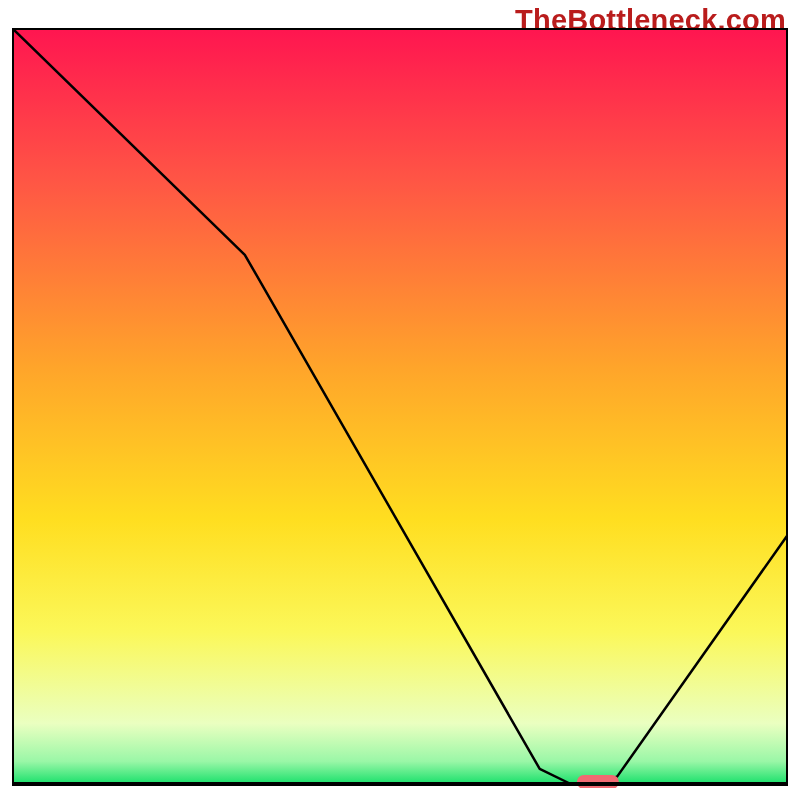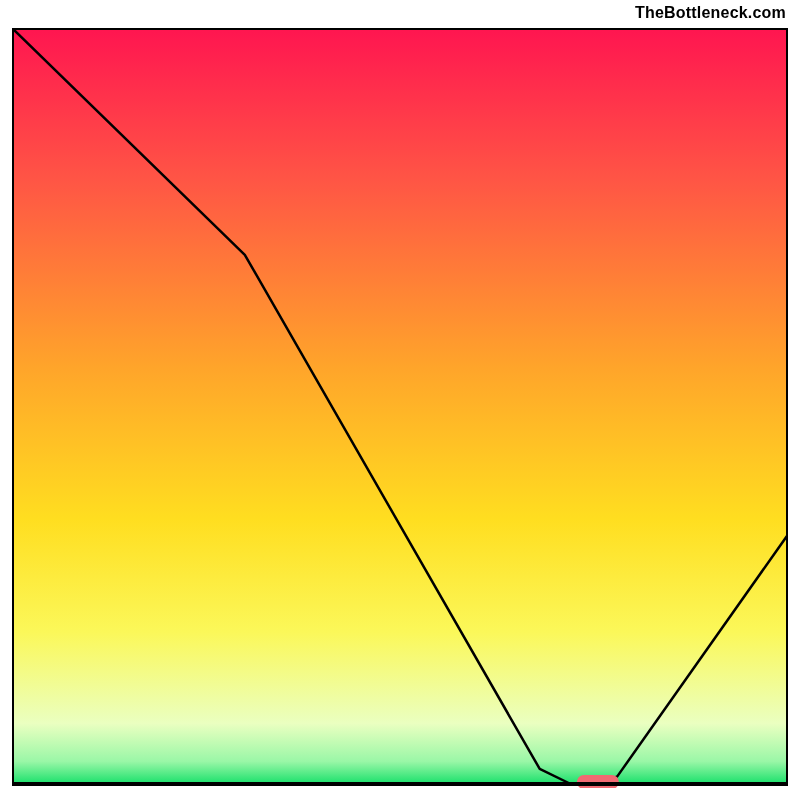--- a/index.html
+++ b/index.html
@@ -8,23 +8,23 @@
     width: 800px;
     height: 800px;
     background: #ffffff;
     overflow: hidden;
     font-family: Arial, Helvetica, sans-serif;
   }
   .attribution {
     position: absolute;
     top: 4px;
     right: 14px;
-    font-size: 16px;
+    font-size: 29px;
     font-weight: 600;
-    color: #000000;
+    color: #b91c1c;
     letter-spacing: 0.2px;
   }
   .chart-wrap {
     position: absolute;
     top: 28px;
     left: 12px;
     width: 776px;
     height: 760px;
   }
   svg {

